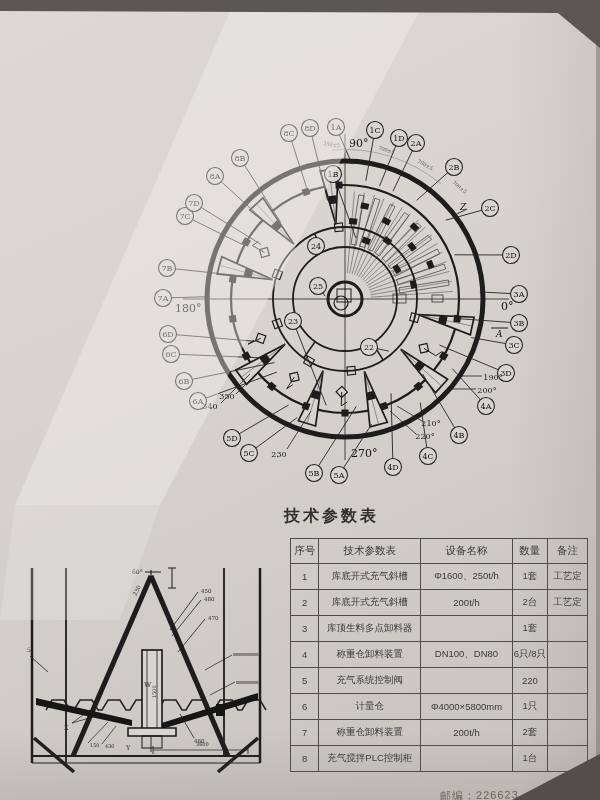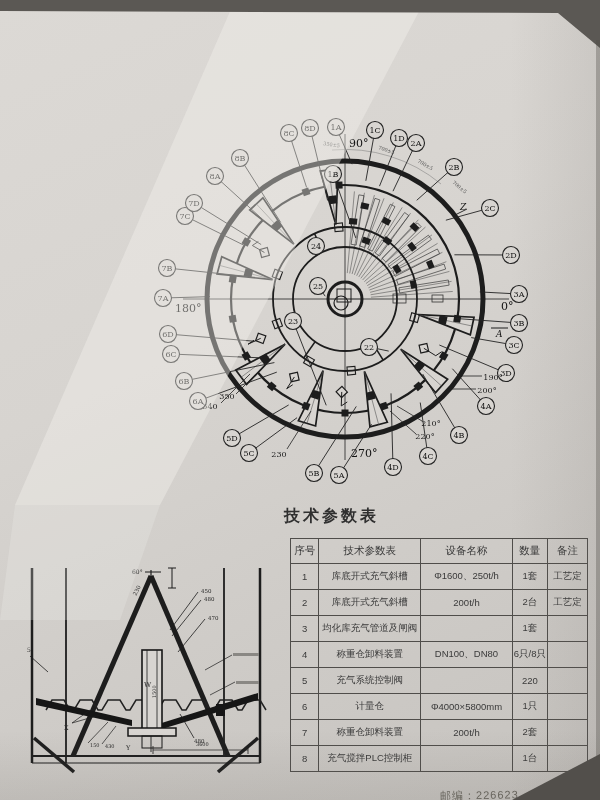--- a/index.html
+++ b/index.html
@@ -318,21 +318,21 @@
           </tr>
           <tr>
             <td class="c1">2</td>
             <td class="c2">库底开式充气斜槽</td>
             <td class="c3">200t/h</td>
             <td class="c4">2台</td>
             <td class="c5">工艺定</td>
           </tr>
           <tr>
             <td class="c1">3</td>
-            <td class="c2">均化库充气管道及闸阀</td>
+            <td class="c2">库顶生料多点卸料器</td>
             <td class="c3"></td>
             <td class="c4">1套</td>
             <td class="c5"></td>
           </tr>
           <tr>
             <td class="c1">4</td>
             <td class="c2">称重仓卸料装置</td>
             <td class="c3">DN100、DN80</td>
             <td class="c4">6只/8只</td>
             <td class="c5"></td>

